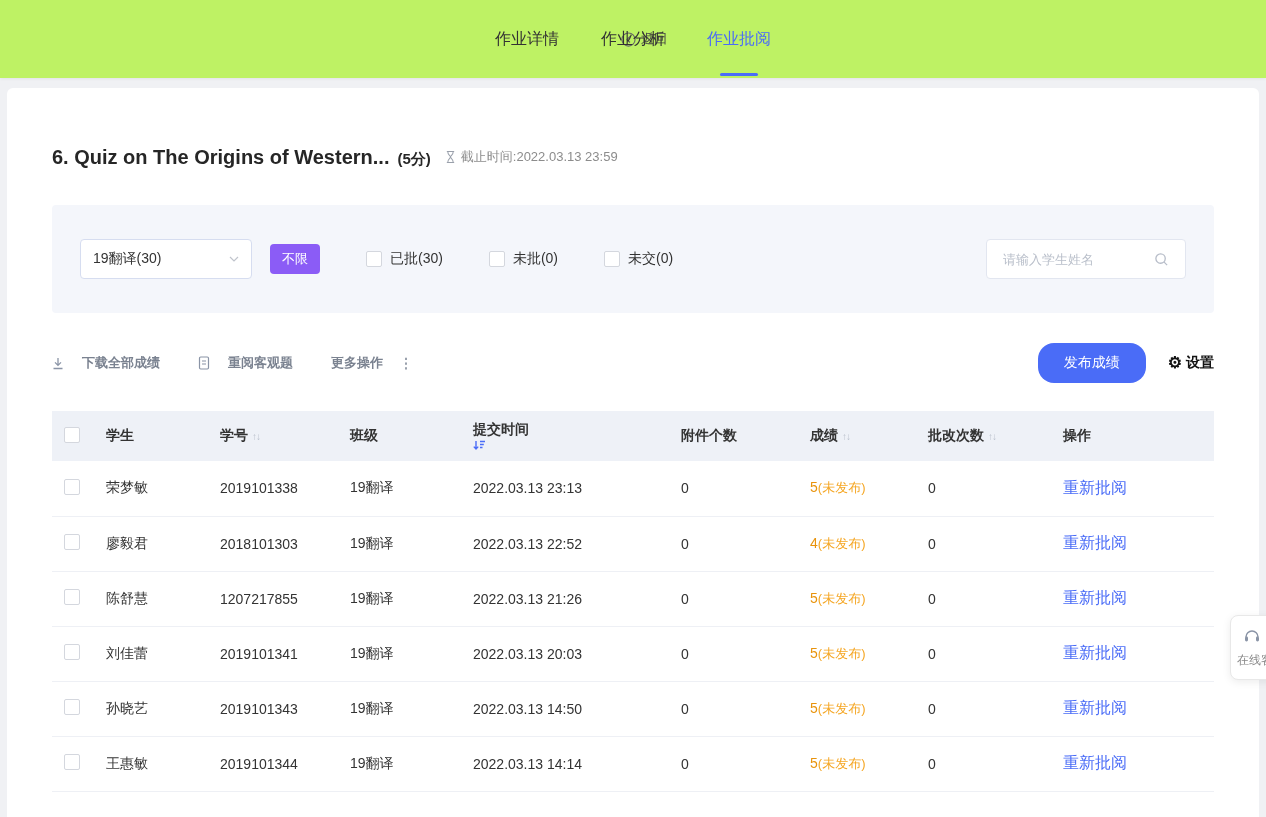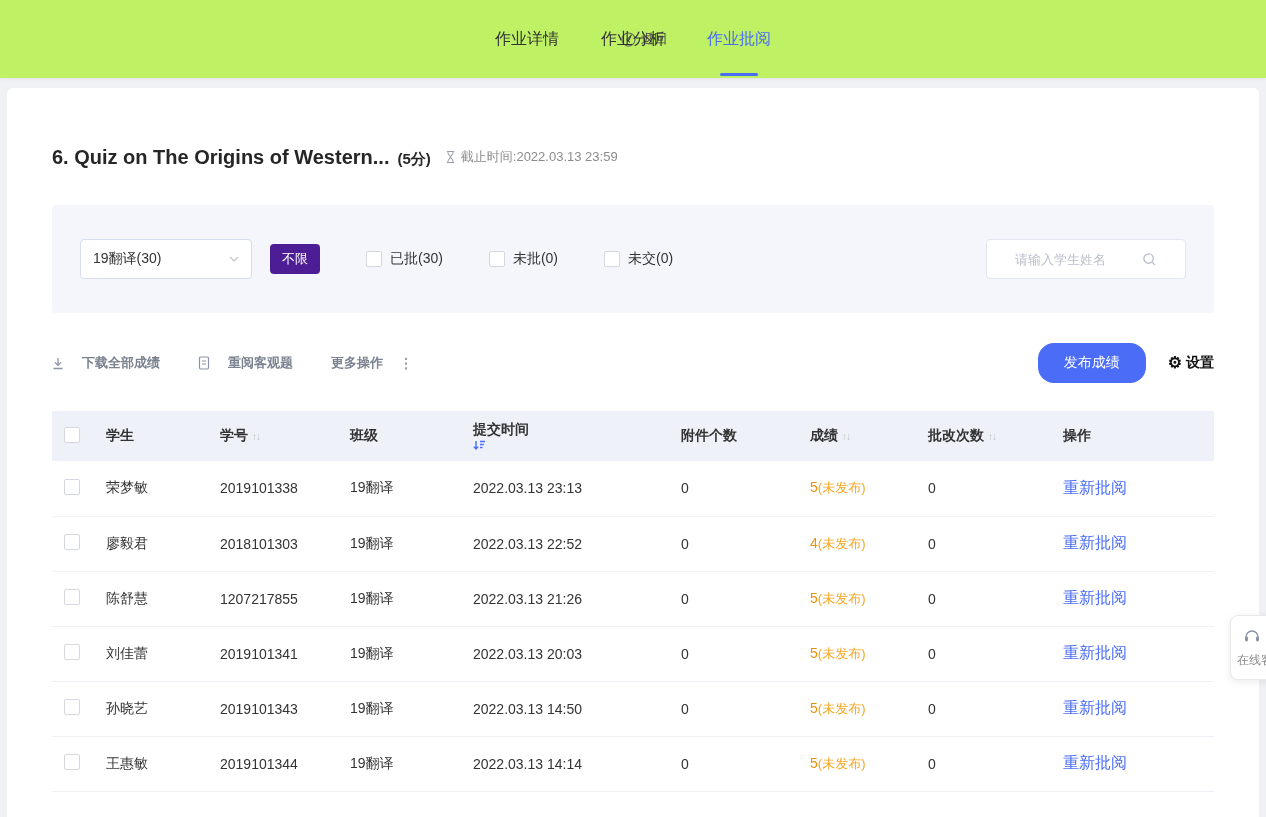--- a/index.html
+++ b/index.html
@@ -36,29 +36,29 @@
   .deadline { display:flex; align-items:center; gap:5px; color:#8c8c8c;
     font-size:13px; margin-left:6px; }
   
   .filter-bar { margin-top:36px; height:108px; background:#f4f6fb;
     border-radius:4px; display:flex; align-items:center; padding:0 28px; }
   .select-box { width:172px; height:40px; background:#fff;
     border:1px solid #d6ddf0; border-radius:4px; display:flex;
     align-items:center; justify-content:space-between; padding:0 12px;
     font-size:14px; color:#333; cursor:pointer;gap:20px; }
   .scope-btn { margin-left:18px; height:30px; padding:0 12px;
-    background:#4c1d95; color:#fff; font-size:13px; border:none;
+    background:#8b5cf6; color:#fff; font-size:13px; border:none;
     border-radius:4px; cursor:pointer; }
   .checkbox-group { display:flex; align-items:center; gap:8px;
     margin-left:46px; font-size:14px; color:#333; cursor:pointer; }
   .cb { width:16px; height:16px; background:#fff; border:1px solid #d4d7de;
     border-radius:2px; display:inline-block; flex:0 0 auto; }
   .search-box { margin-left:auto; width:200px; height:40px; background:#fff;
     border:1px solid #e2e6f0; border-radius:4px; display:flex;
-    align-items:center; padding:0 28px; gap:8px; }
+    align-items:center; padding:0 16px; gap:8px; }
   .search-box input { border:none; outline:none; flex:1; font-size:13px;
     color:#333; background:transparent; min-width:0;
     font-family:"Liberation Sans", sans-serif; }
   .search-box input::placeholder { color:#b9bfca; }
   
   .toolbar { margin-top:30px; display:flex; align-items:center; }
   .tool-link { display:flex; align-items:center; gap:18px; color:#7a8290;
     font-size:13px; margin-right:38px; cursor:pointer;font-weight:bold; }
   .more-dots { font-size:14px; color:#9aa1ad; margin-left:-2px; }
   .publish-btn { margin-left:auto; width:108px; height:40px;

